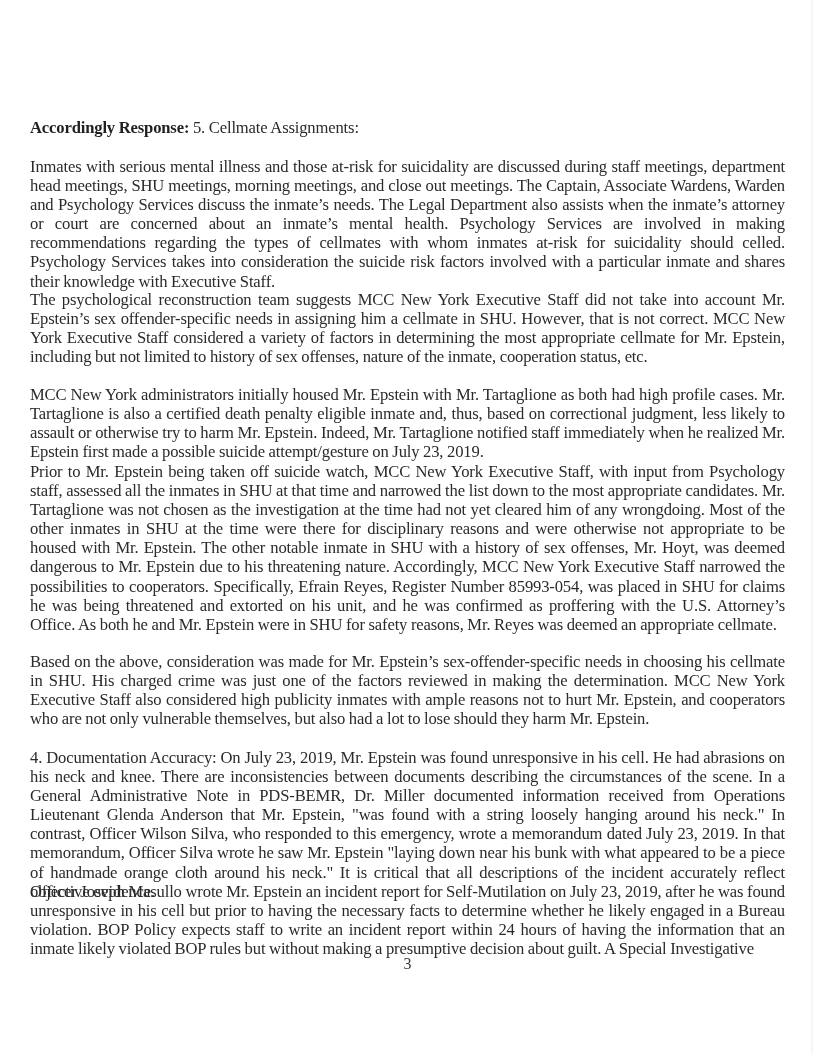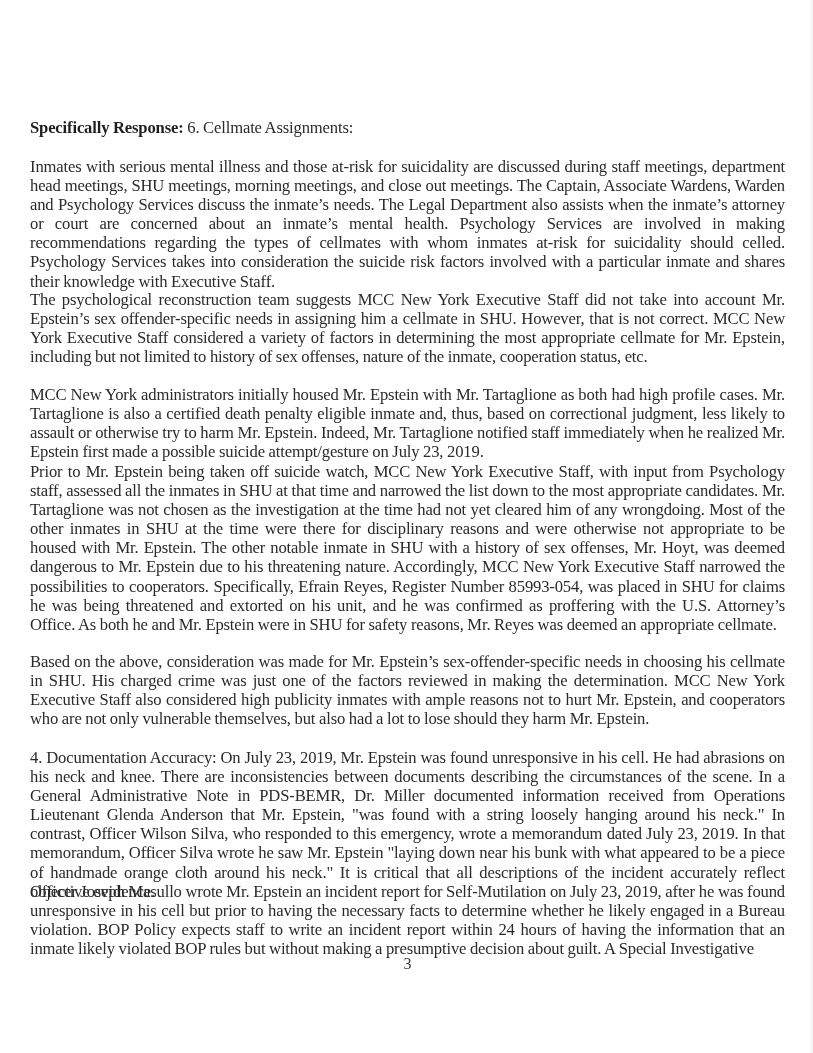--- a/index.html
+++ b/index.html
@@ -53,21 +53,21 @@
       width: 3px;
       height: 1053px;
       background: linear-gradient(to right, #ffffff, #f1f1f1);
     }
   </style>
 </head>
 <body>
 
 <div class="page">
 
-  <p class="para" style="top:118px;"><span class="heading-label">Specifically Response:</span><span> 6. Cellmate Assignments:</span></p>
+  <p class="para" style="top:118px;"><span class="heading-label">Accordingly Response:</span><span> 5. Cellmate Assignments:</span></p>
 
   <p class="para" style="top:157px;">Inmates with serious mental illness and those at-risk for suicidality are discussed during staff meetings, department head meetings, SHU meetings, morning meetings, and close out meetings.  The Captain, Associate Wardens, Warden and Psychology Services discuss the inmate’s needs. The Legal Department also assists when the inmate’s attorney or court are concerned about an inmate’s mental health. Psychology Services are involved in making recommendations regarding the types of cellmates with whom inmates at-risk for suicidality should celled. Psychology Services takes into consideration the suicide risk factors involved with a particular inmate and shares their knowledge with Executive Staff.</p>
 
   <p class="para" style="top:290px;">The psychological reconstruction team suggests MCC New York Executive Staff did not take into account Mr. Epstein’s sex offender-specific needs in assigning him a cellmate in SHU.  However, that is not correct.  MCC New York Executive Staff considered a variety of factors in determining the most appropriate cellmate for Mr. Epstein, including but not limited to history of sex offenses, nature of the inmate, cooperation status, etc.</p>
 
   <p class="para" style="top:385px;">MCC New York administrators initially housed Mr. Epstein with Mr. Tartaglione as both had high profile cases. Mr. Tartaglione is also a certified death penalty eligible inmate and, thus, based on correctional judgment, less likely to assault or otherwise try to harm Mr. Epstein.  Indeed, Mr. Tartaglione notified staff immediately when he realized Mr. Epstein first made a possible suicide attempt/gesture on July 23, 2019.</p>
 
   <p class="para" style="top:462px;">Prior to Mr. Epstein being taken off suicide watch, MCC New York Executive Staff, with input from Psychology staff, assessed all the inmates in SHU at that time and narrowed the list down to the most appropriate candidates. Mr. Tartaglione was not chosen as the investigation at the time had not yet cleared him of any wrongdoing.  Most of the other inmates in SHU at the time were there for disciplinary reasons and were otherwise not appropriate to be housed with Mr. Epstein.  The other notable inmate in SHU with a history of sex offenses, Mr. Hoyt, was deemed dangerous to Mr. Epstein due to his threatening nature.  Accordingly, MCC New York Executive Staff narrowed the possibilities to cooperators.  Specifically, Efrain Reyes, Register Number 85993-054, was placed in SHU for claims he was being threatened and extorted on his unit, and he was confirmed as proffering with the U.S. Attorney’s Office.  As both he and Mr. Epstein were in SHU for safety reasons, Mr. Reyes was deemed an appropriate cellmate.</p>
 
   <p class="para" style="top:652px;">Based on the above, consideration was made for Mr. Epstein’s sex-offender-specific needs in choosing his cellmate in SHU.  His charged crime was just one of the factors reviewed in making the determination.  MCC New York Executive Staff also considered high publicity inmates with ample reasons not to hurt Mr. Epstein, and cooperators who are not only vulnerable themselves, but also had a lot to lose should they harm Mr. Epstein.</p>

